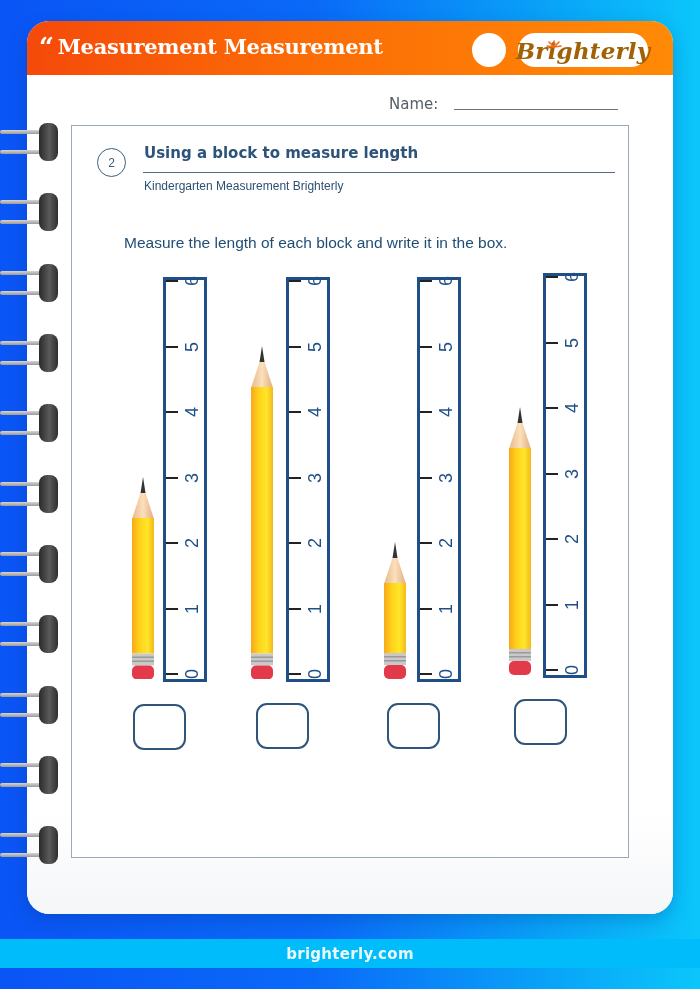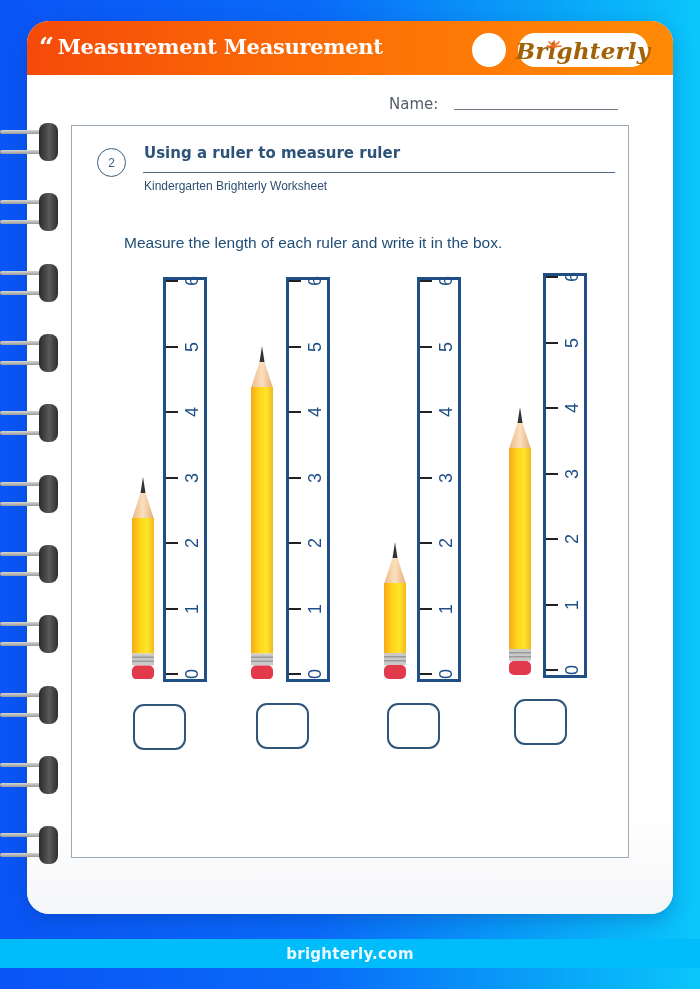--- a/index.html
+++ b/index.html
@@ -198,24 +198,24 @@
     </div>
   </div>
 
   <div class="name-label">Name:</div>
   <div class="name-line"></div>
 
   <div class="sheet">
     <div class="q-number">
       <span>2</span>
     </div>
-    <div class="q-title">Using a ruler to measure ruler</div>
+    <div class="q-title">Using a block to measure length</div>
     <div class="q-rule"></div>
-    <div class="q-subtitle">Kindergarten Brighterly Worksheet</div>
-    <div class="instruction">Measure the length of each ruler and write it in the box.</div>
+    <div class="q-subtitle">Kindergarten Measurement Brighterly</div>
+    <div class="instruction">Measure the length of each block and write it in the box.</div>
   </div>
 
   <div id="measure-area">
       <div class="ruler" style="left: 136px; top: 256px;">
         <div class="tick" style="top: 393px;"></div>
         <div class="tick-label" style="top: 384px;">0</div>
         <div class="tick" style="top: 327.5px;"></div>
         <div class="tick-label" style="top: 318.5px;">1</div>
         <div class="tick" style="top: 262px;"></div>
         <div class="tick-label" style="top: 253px;">2</div>

